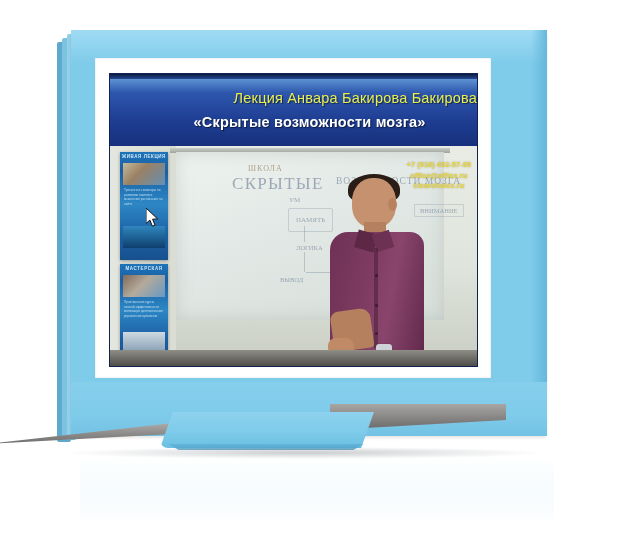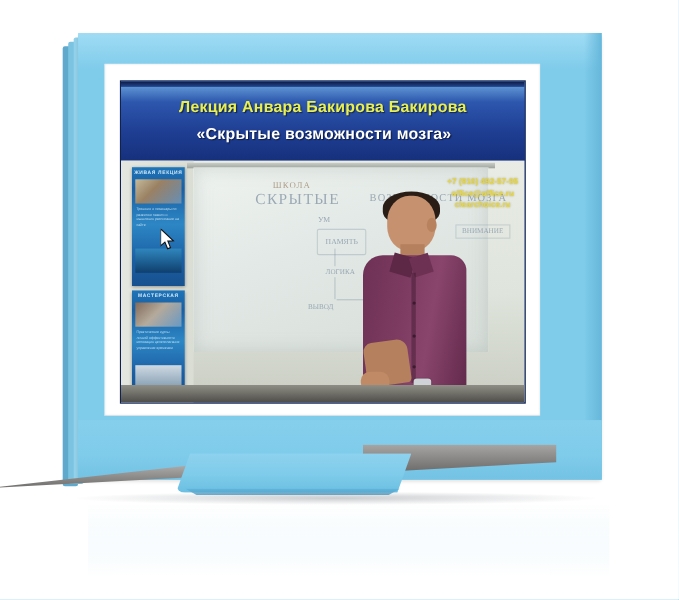--- a/index.html
+++ b/index.html
@@ -68,30 +68,30 @@
   #title-band{
     position:absolute;left:0;top:0;width:100%;height:72px;
     background:linear-gradient(180deg,#6ea8e0 0%,#2d57ad 26%,#1f3f94 62%,#16307c 100%);
   }
   #title-band:before{
     content:"";position:absolute;left:0;top:0;width:100%;height:5px;
     background:linear-gradient(180deg,#0b1a44,#24478f);
   }
   .title-line1{
     position:absolute;left:0;top:16px;width:100%;
-    text-align:center;
+    text-align:right;
     color:#e9ef4f;
     font-size:14.5px;
-    font-weight:bold;
+    font-weight:normal;
     letter-spacing:.2px;
     text-shadow:1px 1px 1px rgba(0,0,0,.55);
     white-space:nowrap;
   }
   .title-line2{
-    position:absolute;left:1px;top:40px;width:100%;
+    position:absolute;left:16px;top:40px;width:100%;
     text-align:center;
     color:#ffffff;
     font-size:14.5px;
     font-weight:bold;
     letter-spacing:.2px;
     text-shadow:1px 1px 1px rgba(0,0,0,.55);
     white-space:nowrap;
   }
 
   
@@ -113,21 +113,21 @@
     background:linear-gradient(180deg,#c9cec8,#9ea49d);
   }
   .hw{
     position:absolute;
     color:#6d7f95;
     font-family:"Liberation Serif", serif;
     white-space:nowrap;
     opacity:.62;
   }
   .hw-head{left:72px;top:12px;font-size:8px;letter-spacing:1px;color:#8b6f4e;}
-  .hw-main{left:56px;top:22px;font-size:14px;letter-spacing:1.3px;}
+  .hw-main{left:56px;top:22px;font-size:17px;letter-spacing:1.3px;}
   .hw-m2  {left:160px;top:24px;font-size:9.5px;letter-spacing:1px;}
   .hw-a   {left:113px;top:44px;font-size:7px;}
   .hw-box1{left:112px;top:56px;font-size:7px;border:1px solid rgba(110,130,150,.45);padding:7px 7px;border-radius:2px;}
   .hw-box2{left:188px;top:52px;font-size:6.5px;border:1px solid rgba(110,130,150,.4);padding:2px 5px;}
   .hw-box3{left:238px;top:52px;font-size:6.5px;border:1px solid rgba(110,130,150,.4);padding:2px 5px;}
   .hw-b   {left:120px;top:92px;font-size:6.5px;}
   .hw-c   {left:104px;top:124px;font-size:6.5px;}
   .hw-d   {left:164px;top:118px;font-size:6.5px;}
   .hw-line{position:absolute;background:rgba(110,130,150,.35);}
   .hwl1{left:128px;top:74px;width:1px;height:16px;}

